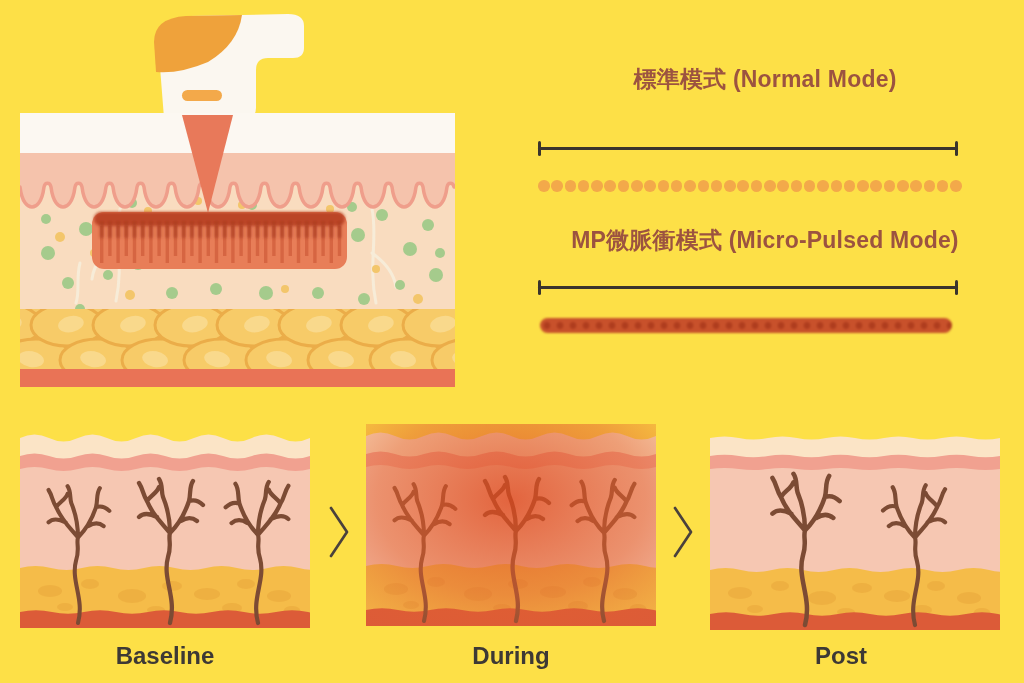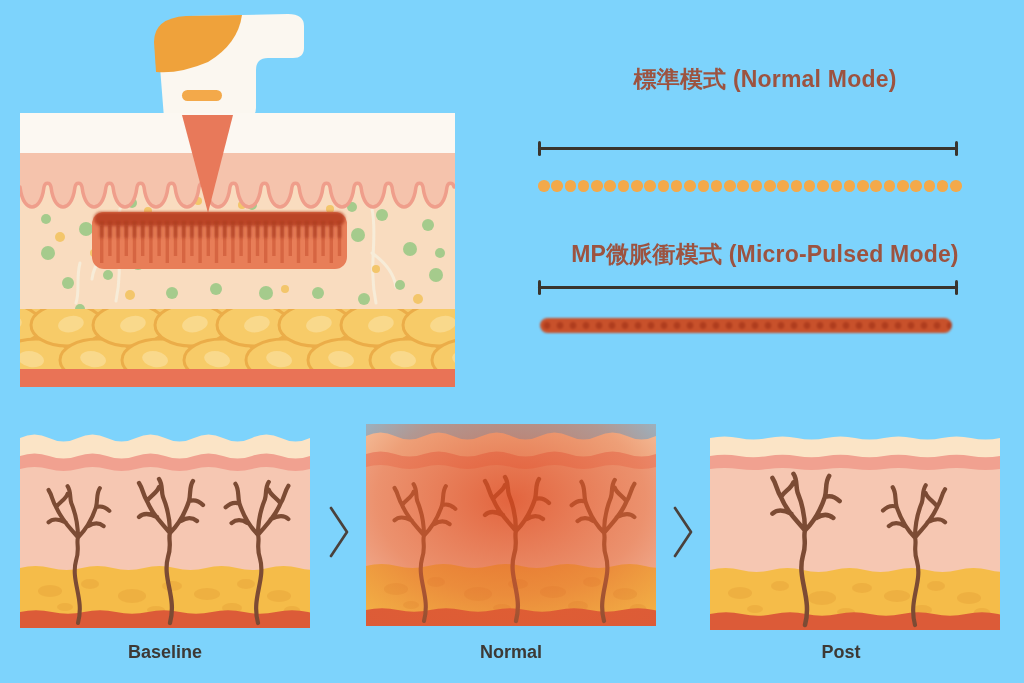--- a/index.html
+++ b/index.html
@@ -1,37 +1,37 @@
 <!DOCTYPE html>
 <html><head>
 <meta charset="utf-8">
 <style>
   html,body{margin:0;padding:0;}
-  .stage{position:relative;width:1024px;height:683px;background:#7dd3fc;overflow:hidden;
+  .stage{position:relative;width:1024px;height:683px;background:#fde047;overflow:hidden;
          font-family:"Liberation Sans","DejaVu Sans",sans-serif;}
   .abs{position:absolute;}
 
   
   .mode-title{left:540px;width:450px;text-align:center;font-size:23px;font-weight:700;
               color:#9C5340;letter-spacing:.2px;}
   .scale-line{left:538px;width:420px;height:3px;background:#3A342D;border-radius:2px;}
   .scale-line::before,.scale-line::after{content:"";position:absolute;top:-6px;width:3px;height:15px;
               background:#3A342D;border-radius:2px;}
   .scale-line::before{left:0;}
   .scale-line::after{right:0;}
   .pulse-dots{left:538px;width:424px;height:12px;display:flex;justify-content:space-between;align-items:center;}
   .pulse-dots span{width:11.5px;height:11.5px;border-radius:50%;background:#F3A94A;flex:0 0 auto;}
   .pulse-bar{left:540px;width:412px;height:15px;border-radius:8px;
              background-color:#C8512B;
              background-image:radial-gradient(circle 6px at 7px 7.5px,#AF3D1E 52%,#C8512B 62%);
              background-size:13px 15px;background-repeat:repeat-x;
              filter:blur(1.1px);}
 
   
-  .stage-label{top:642px;width:290px;text-align:center;font-size:18px;font-weight:600;color:#3D3935;}
+  .stage-label{top:642px;width:290px;text-align:center;font-size:24px;font-weight:600;color:#3D3935;}
   .tree{stroke:#7C4B34;stroke-width:4.3;fill:none;stroke-linecap:round;stroke-linejoin:round;}
   .chev{stroke:#4A413C;stroke-width:2.7;fill:none;stroke-linecap:round;stroke-linejoin:round;}
   svg{display:block;}
 </style>
 </head>
 <body>
 
 <div class="stage">
 
   <svg width="0" height="0" class="abs" aria-hidden="true">
@@ -249,21 +249,21 @@
       <span style="background: rgb(243, 169, 74);"></span>
       <span style="background: rgb(243, 169, 74);"></span>
       <span style="background: rgb(243, 169, 74);"></span>
       <span style="background: rgb(243, 169, 74);"></span>
       <span style="background: rgb(243, 169, 74);"></span>
       <span style="background: rgb(243, 169, 74);"></span>
       <span style="background: rgb(243, 169, 74);"></span>
       <span style="background: rgb(243, 169, 74);"></span>
     </div>
 
-  <div class="abs mode-title" style="top:239px;">MP微脈衝模式 (Micro-Pulsed Mode)</div>
+  <div class="abs mode-title" style="top:225px;">MP微脈衝模式 (Micro-Pulsed Mode)</div>
   <div class="abs scale-line" style="top:286px;"></div>
   <div class="abs pulse-bar" style="top: 318px; background-color: rgb(200, 81, 43);"></div>
 
   <svg id="panelBaseline" class="abs" style="left:20px;top:426px;" width="290" height="202" viewBox="0 0 290 202">
       <path d="M0,12Q14.5,5 29,12Q43.5,19 58,12Q72.5,5 87,12Q101.5,19 116,12Q130.5,5 145,12Q159.5,19 174,12Q188.5,5 203,12Q217.5,19 232,12Q246.5,5 261,12Q275.5,19 290,12L290,46L0,46Z" fill="#FBE4C6"></path>
       <path d="M0,30Q14.5,25 29,30Q43.5,35 58,30Q72.5,25 87,30Q101.5,35 116,30Q130.5,25 145,30Q159.5,35 174,30Q188.5,25 203,30Q217.5,35 232,30Q246.5,25 261,30Q275.5,35 290,30L290,58L0,58Z" fill="#F1A190"></path>
       <path d="M0,43Q14.5,39 29,43Q43.5,47 58,43Q72.5,39 87,43Q101.5,47 116,43Q130.5,39 145,43Q159.5,47 174,43Q188.5,39 203,43Q217.5,47 232,43Q246.5,39 261,43Q275.5,47 290,43L290,150L0,150Z" fill="#F6C7B2"></path>
       <path d="M0,142Q15.5,138 31,142Q46.5,146 62,142Q77.5,138 93,142Q108.5,146 124,142Q139.5,138 155,142Q170.5,146 186,142Q201.5,138 217,142Q232.5,146 248,142Q263.5,138 279,142Q294.5,146 310,142L290,202L0,202Z" fill="#F5BC49"></path>
       <ellipse cx="30" cy="165" rx="12" ry="6" fill="#E9A83C" opacity=".6"></ellipse>
       <ellipse cx="70" cy="158" rx="9" ry="5" fill="#E9A83C" opacity=".6"></ellipse>
@@ -325,16 +325,16 @@
     </svg>
 
   <svg class="abs" style="left:328px;top:505px;" width="24" height="54" viewBox="0 0 24 54">
       <path class="chev" d="M3,3 L19,27 L3,51"></path>
     </svg>
   <svg class="abs" style="left:672px;top:505px;" width="24" height="54" viewBox="0 0 24 54">
       <path class="chev" d="M3,3 L19,27 L3,51"></path>
     </svg>
 
   <div class="abs stage-label" style="left:20px;">Baseline</div>
-  <div class="abs stage-label" style="left:366px;">Normal</div>
+  <div class="abs stage-label" style="left:366px;">During</div>
   <div class="abs stage-label" style="left:696px;">Post</div>
 
 </div>
 
 </body></html>

